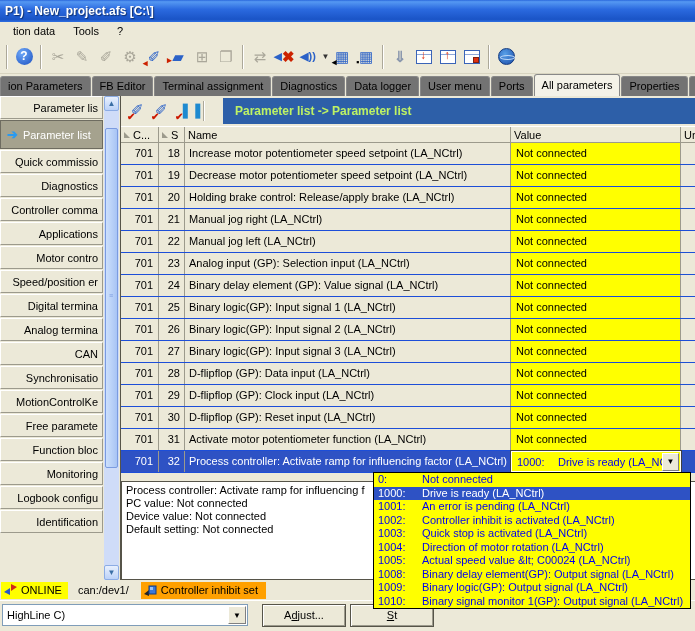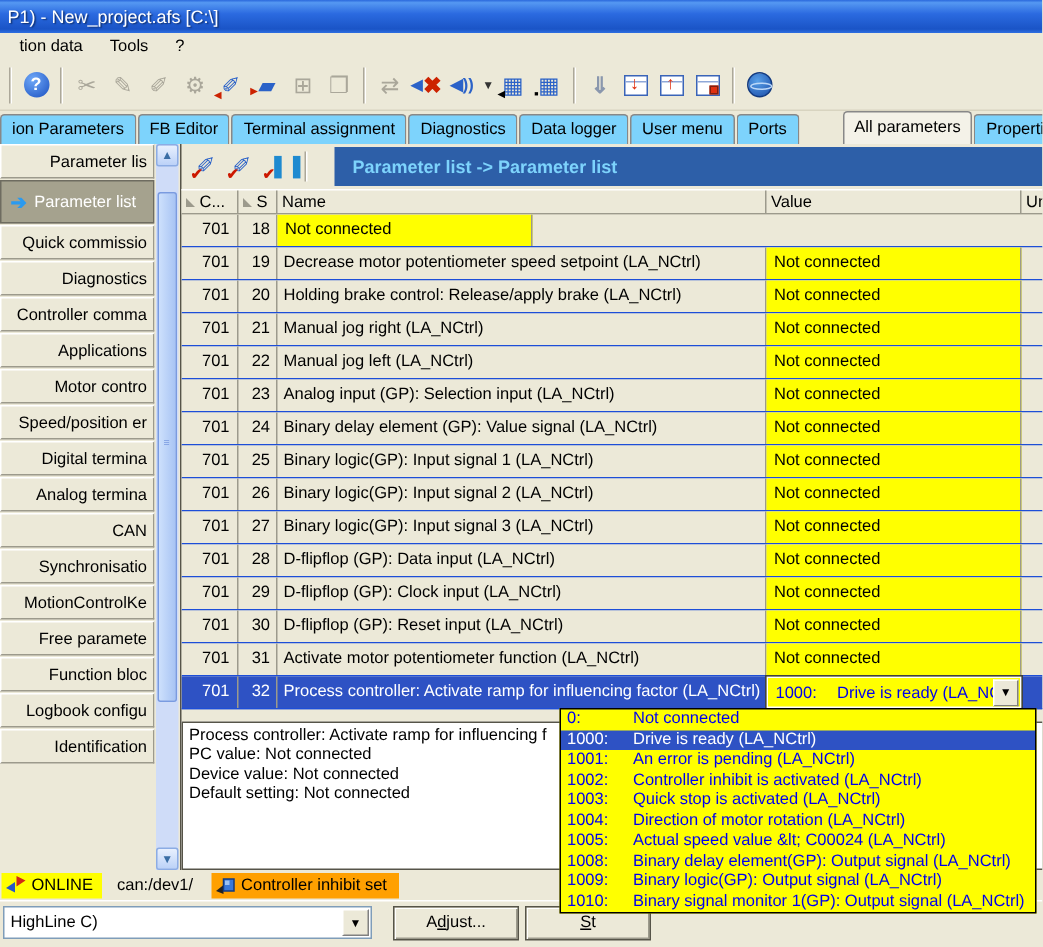--- a/index.html
+++ b/index.html
@@ -3,21 +3,21 @@
 <meta charset="utf-8">
 <style>
   * { margin:0; padding:0; box-sizing:border-box; }
   html,body { width:695px; height:631px; overflow:hidden; }
   body { font-family:"Liberation Sans", sans-serif; font-size:11px; color:#000; background:#ECE9D8; }
   #app { position:relative; width:695px; height:631px; background:#ECE9D8; overflow:hidden; }
 
   
   .titlebar { position:absolute; left:0; top:0; width:695px; height:22px;
     background:linear-gradient(180deg,#2a68dc 0%,#5598f2 8%,#2b6ae0 42%,#1a54c6 88%,#2e6fe2 100%);
-    color:#fff; font-weight:normal; font-size:12px; line-height:22px; padding-left:5px;
+    color:#fff; font-weight:bold; font-size:12px; line-height:22px; padding-left:5px;
     text-shadow:1px 1px 1px #10306e; white-space:nowrap; }
 
   
   .menubar { position:absolute; left:4px; top:22px; width:695px; height:18px; background:#ECE9D8;
     display:flex; align-items:center; }
   .menu-item { padding:1px 9px; white-space:nowrap; }
 
   
   .toolbar { position:absolute; left:0; top:40px; width:695px; height:34px; background:#ECE9D8;
     border-bottom:1px solid #d8d4c0; display:flex; align-items:center; padding-left:2px; }
@@ -35,23 +35,23 @@
   .gridico .ar { position:absolute; left:3px; top:-3px; font-size:12px; font-weight:bold; color:#e03010; line-height:14px; }
   .gridico .fl { position:absolute; right:0px; bottom:0px; width:6px; height:6px; background:#e03010; border:1px solid #802010; }
   .globe { width:17px; height:17px; border-radius:50%; background:radial-gradient(circle at 6px 5px,#58a0e8,#1a4ca8);
     border:1px solid #123a80; position:relative; }
   .globe:before { content:""; position:absolute; left:1px; top:6px; width:13px; height:3px;
     border-radius:50%; border:1px solid #bcd8f8; }
   .caret-sm { font-size:8px; color:#333; margin-left:1px; }
 
   
   .tabbar { position:absolute; left:0; top:74px; width:695px; height:22px; display:flex; align-items:flex-end; }
-  .tab { height:20px; line-height:19px; padding:0 7px; background:#7dd3fc;
+  .tab { height:20px; line-height:19px; padding:0 7px; background:#737373;
     border:1px solid #888; border-bottom:none; border-radius:3px 3px 0 0; margin-right:1px; white-space:nowrap; }
-  .tab.sel { height:22px; line-height:21px; background:#F4F2E8; position:relative; z-index:2;margin-left:28px; }
+  .tab.sel { height:22px; line-height:21px; background:#F4F2E8; position:relative; z-index:2; }
 
   
   .sidebar { position:absolute; left:0; top:96px; width:103px; height:484px; overflow:hidden; }
   .sbtn { height:23px; margin-bottom:1px; background:#ECE9D8;
     border:1px solid #9c9a8c; border-top-color:#fff; border-left-color:#fff;
     display:flex; align-items:center; justify-content:flex-end; padding-right:4px; white-space:nowrap; overflow:hidden; }
   .sbtn.sel { height:29px; background:#a5a28e; color:#fff; justify-content:flex-start; padding-left:6px;
     border:1px solid #6e6c60; }
   .sb-arrow { display:none; color:#2a9af0; font-weight:bold; font-size:13px; margin-right:5px; }
   .sbtn.sel .sb-arrow { display:inline-block; }
@@ -67,21 +67,21 @@
 
   
   .main { position:absolute; left:120px; top:96px; width:575px; height:484px; background:#ECE9D8;
     border-left:1px solid #565449; }
   .mini { position:absolute; left:0; top:0; width:575px; height:30px; display:flex; align-items:center; padding-left:6px; }
   .mini .tsep { height:20px; }
   .flagico { width:22px; height:20px; position:relative; margin-right:2px; }
   .flagico .pen { position:absolute; left:4px; top:0; color:#2b62c8; font-size:15px; }
   .flagico .chk { position:absolute; left:0px; bottom:-1px; color:#cc1800; font-weight:bold; font-size:10px; }
   .blue-title { position:absolute; left:102px; top:2px; right:0; height:26px; background:#2d5fa8;
-    color:#7dd3fc; font-weight:bold; font-size:12px; line-height:26px; padding-left:12px; white-space:nowrap; }
+    color:#bef264; font-weight:bold; font-size:12px; line-height:26px; padding-left:12px; white-space:nowrap; }
 
   
   .ghead { position:absolute; left:0; top:30px; width:575px; height:17px; background:#ECE9D8;
     border-top:1px solid #fff; border-bottom:1px solid #9c9a8c; display:flex; }
   .hcell { border-right:1px solid #9c9a8c; display:flex; align-items:center; padding:0 3px; overflow:hidden; white-space:nowrap; }
   .sort-tri { width:0; height:0; border-bottom:6px solid #9c9a8c; border-right:6px solid transparent; margin-right:3px; }
   .w-c { width:38px; } .w-s { width:26px; } .w-n { width:326px; } .w-v { width:170px; } .w-u { flex:1; border-right:none; }
 
   .grows { position:absolute; left:0; top:47px; width:575px; height:330px; overflow:hidden; }
   .trow { height:22px; display:flex; border-bottom:1px solid #1d4ed8; background:#ECE9D8; }
@@ -290,20 +290,24 @@
       <div class="sbtn">
 
       <span class="sb-label">Free paramete</span>
     </div>
       <div class="sbtn">
 
       <span class="sb-label">Function bloc</span>
     </div>
       <div class="sbtn">
 
+      <span class="sb-label">Monitoring</span>
+    </div>
+      <div class="sbtn">
+
       <span class="sb-label">Logbook configu</span>
     </div>
       <div class="sbtn">
 
       <span class="sb-label">Identification</span>
     </div>
     </div>
 
   <div class="vscroll">
     <div class="sc-btn sc-up">▲</div>
@@ -352,20 +356,21 @@
           <span>Un</span>
         </div>
     </div>
 
     <div class="grows">
       <div>
 
       <div class="trow">
           <span class="c-c">701</span>
           <span class="c-s">18</span>
+          <span class="c-n">Increase motor potentiometer speed setpoint (LA_NCtrl)</span>
           <span class="c-v">Not connected</span>
           <span class="c-u"></span>
         </div>
           <div class="trow">
           <span class="c-c">701</span>
           <span class="c-s">19</span>
           <span class="c-n">Decrease motor potentiometer speed setpoint (LA_NCtrl)</span>
           <span class="c-v">Not connected</span>
           <span class="c-u"></span>
         </div>

